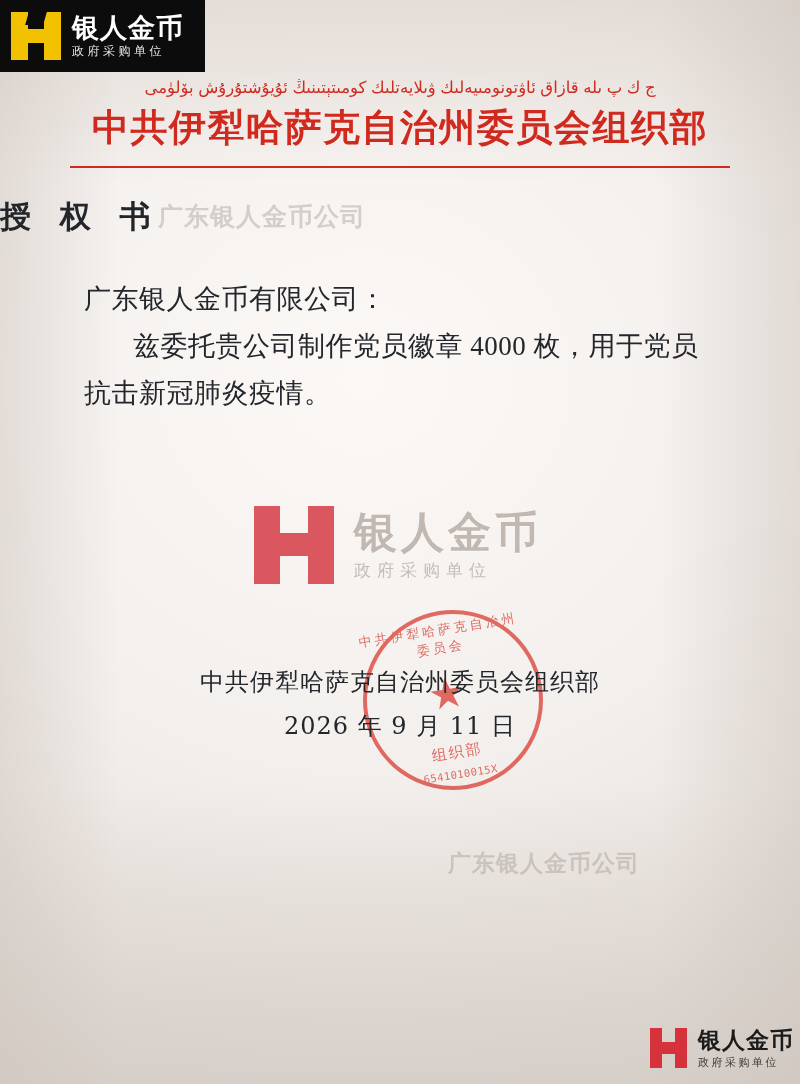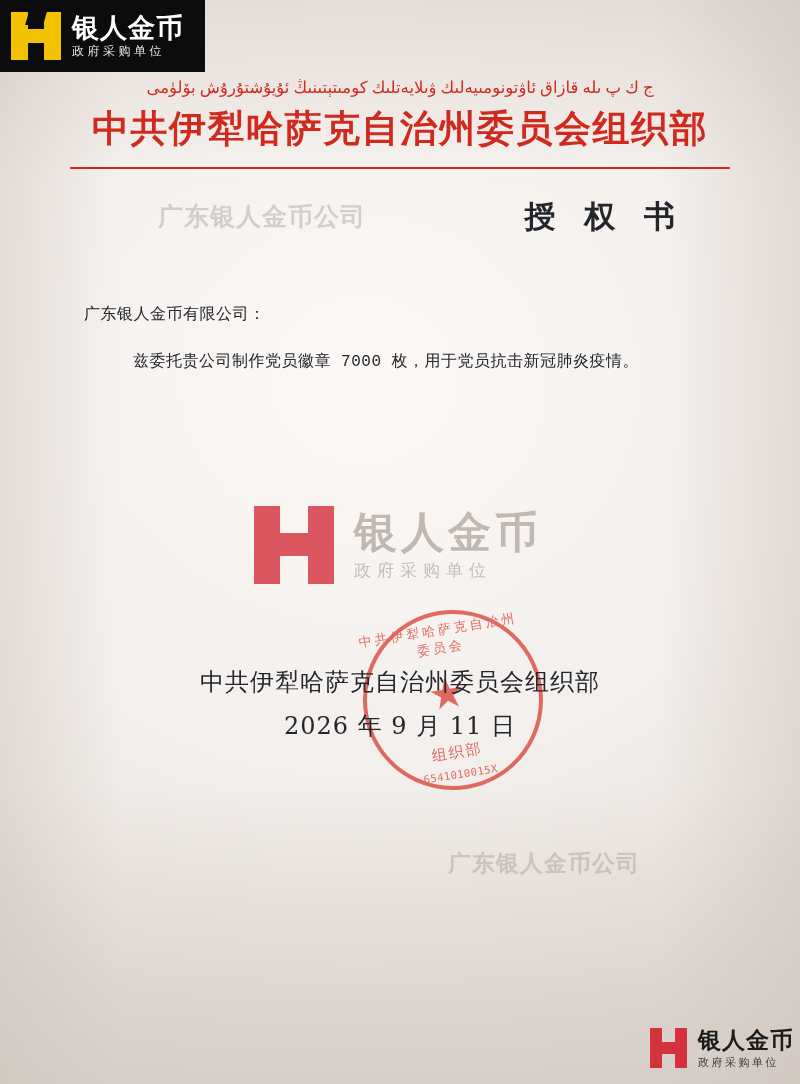--- a/index.html
+++ b/index.html
@@ -106,21 +106,21 @@
   
   #letterhead {
     position: absolute;
     left: 0; top: 78px;
     width: 800px;
     text-align: center;
     z-index: 5;
   }
   #letterhead .uyghur {
     color: #cf2a20;
-    font-family: Liberation Serif, serif;
+    font-family: Liberation Sans, sans-serif;
     font-size: 16.5px;
     direction: rtl;
     letter-spacing: 0px;
     margin-bottom: 6px;
     white-space: nowrap;
   }
   #letterhead .zh {
     color: #d02a1f;
     font-family: "DejaVu Serif", serif;
     font-weight: bold;
@@ -133,36 +133,36 @@
     width: 660px;
     height: 2px;
     background: #d02a1f;
   }
 
   
   #doc-title {
     position: absolute;
     left: 0; top: 196px;
     width: 684px;
-    text-align: right;
+    text-align: left;
     font-family: "DejaVu Serif", serif;
     font-weight: bold;
     font-size: 31px;
     letter-spacing: 9px;
     color: #22252a;
     z-index: 6;
   }
 
   
   #body-text {
     position: absolute;
-    left: 84px; top: 292px;
+    left: 84px; top: 276px;
     width: 640px;
-    font-family: Liberation Mono, monospace;
-    font-size: 16px;
+    font-family: Liberation Serif, serif;
+    font-size: 27px;
     line-height: 47px;
     color: #23262b;
     letter-spacing: 0.5px;
     z-index: 6;
   }
   #body-text .p-indent { text-indent: 49px; }
 
   
   #signature {
     position: absolute;
@@ -371,21 +371,21 @@
     <div class="zh">中共伊犁哈萨克自治州委员会组织部</div>
     <div class="rule"></div>
   </div>
 
   <div id="doc-title">授 权 书</div>
 
   <div class="wm-text" id="wm-title">广东银人金币公司</div>
 
   <div id="body-text">
     <div>广东银人金币有限公司：</div>
-    <div class="p-indent">兹委托贵公司制作党员徽章 7000 枚，用于党员抗击新冠肺炎疫情。</div>
+    <div class="p-indent">兹委托贵公司制作党员徽章 4000 枚，用于党员抗击新冠肺炎疫情。</div>
   </div>
 
   <div id="center-logo">
     <div class="mark">
       <div class="m-left"></div>
       <div class="m-right"></div>
       <div class="m-bar"></div>
       <div class="m-notch"></div>
     </div>
     <div class="words">

